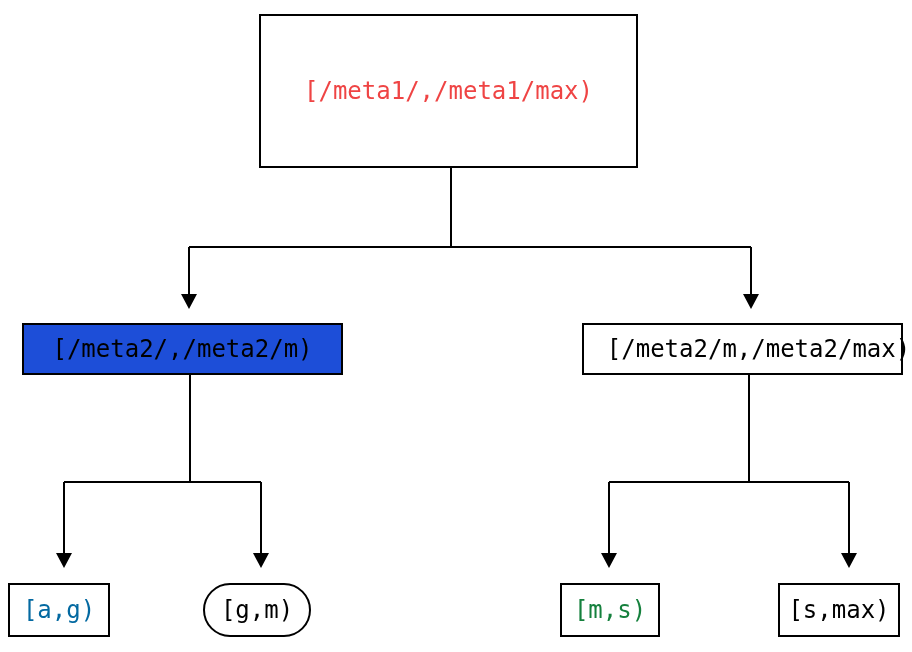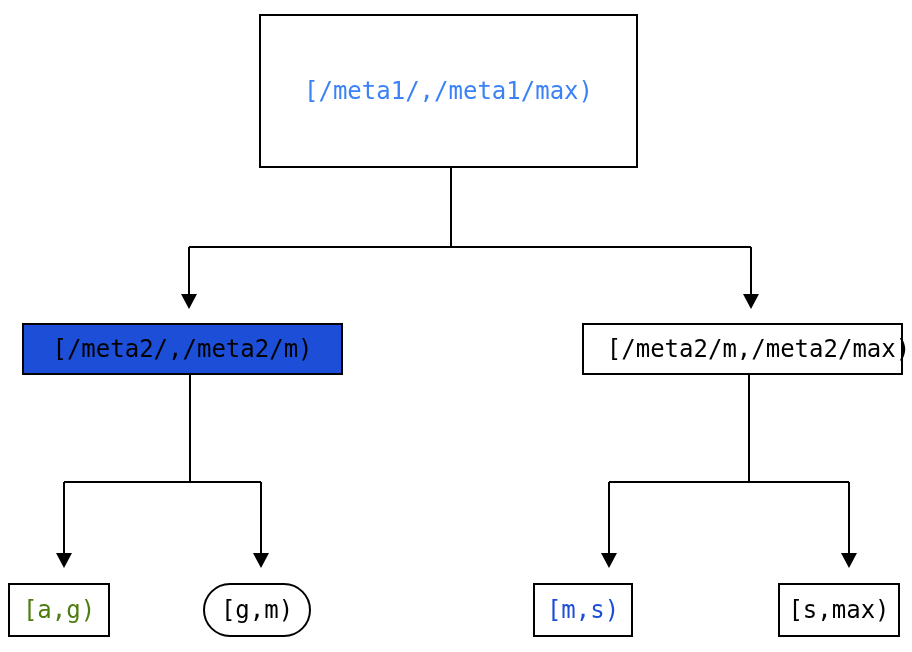--- a/index.html
+++ b/index.html
@@ -55,35 +55,35 @@
       <line x1="261" y1="482" x2="261" y2="553" stroke="#000000" stroke-width="2"></line>
       <polygon points="253,553 269,553 261,568" fill="#000000"></polygon>
       <line x1="749" y1="375" x2="749" y2="482" stroke="#000000" stroke-width="2"></line>
       <line x1="609" y1="482" x2="849" y2="482" stroke="#000000" stroke-width="2"></line>
       <line x1="609" y1="482" x2="609" y2="553" stroke="#000000" stroke-width="2"></line>
       <polygon points="601,553 617,553 609,568" fill="#000000"></polygon>
       <line x1="849" y1="482" x2="849" y2="553" stroke="#000000" stroke-width="2"></line>
       <polygon points="841,553 857,553 849,568" fill="#000000"></polygon>
     </svg>
   <div id="nodes">
-      <div class="node" style="left: 259px; top: 14px; width: 379px; height: 154px; border-color: rgb(0, 0, 0); background: rgb(255, 255, 255); color: #3b82f6;">
+      <div class="node" style="left: 259px; top: 14px; width: 379px; height: 154px; border-color: rgb(0, 0, 0); background: rgb(255, 255, 255); color: #ef4444;">
         <span>[/meta1/,/meta1/max)</span>
       </div>
       <div class="node" style="left: 22px; top: 323px; width: 321px; height: 52px; border-color: rgb(0, 0, 0); background: #1d4ed8; color: rgb(0, 0, 0);">
         <span>[/meta2/,/meta2/m)</span>
       </div>
       <div class="node" style="left: 582px; top: 323px; width: 321px; height: 52px; border-color: rgb(0, 0, 0); background: rgb(255, 255, 255); color: rgb(0, 0, 0); padding-left: 32px;">
         <span>[/meta2/m,/meta2/max)</span>
       </div>
-      <div class="node" style="left: 8px; top: 583px; width: 102px; height: 54px; border-color: rgb(0, 0, 0); background: rgb(255, 255, 255); color: #4d7c0f;">
+      <div class="node" style="left: 8px; top: 583px; width: 102px; height: 54px; border-color: rgb(0, 0, 0); background: rgb(255, 255, 255); color: #0369a1;">
         <span>[a,g)</span>
       </div>
       <div class="node" style="left: 203px; top: 583px; width: 108px; height: 54px; border-color: rgb(0, 0, 0); background: rgb(255, 255, 255); color: rgb(0, 0, 0); border-radius: 27px;">
         <span>[g,m)</span>
       </div>
-      <div class="node" style="left: 533px; top: 583px; width: 100px; height: 54px; border-color: rgb(0, 0, 0); background: rgb(255, 255, 255); color: #1d4ed8;">
+      <div class="node" style="left: 560px; top: 583px; width: 100px; height: 54px; border-color: rgb(0, 0, 0); background: rgb(255, 255, 255); color: #15803d;">
         <span>[m,s)</span>
       </div>
       <div class="node" style="left: 778px; top: 583px; width: 122px; height: 54px; border-color: rgb(0, 0, 0); background: rgb(255, 255, 255); color: rgb(0, 0, 0);">
         <span>[s,max)</span>
       </div>
     </div>
 </div>
 
 </body></html>

